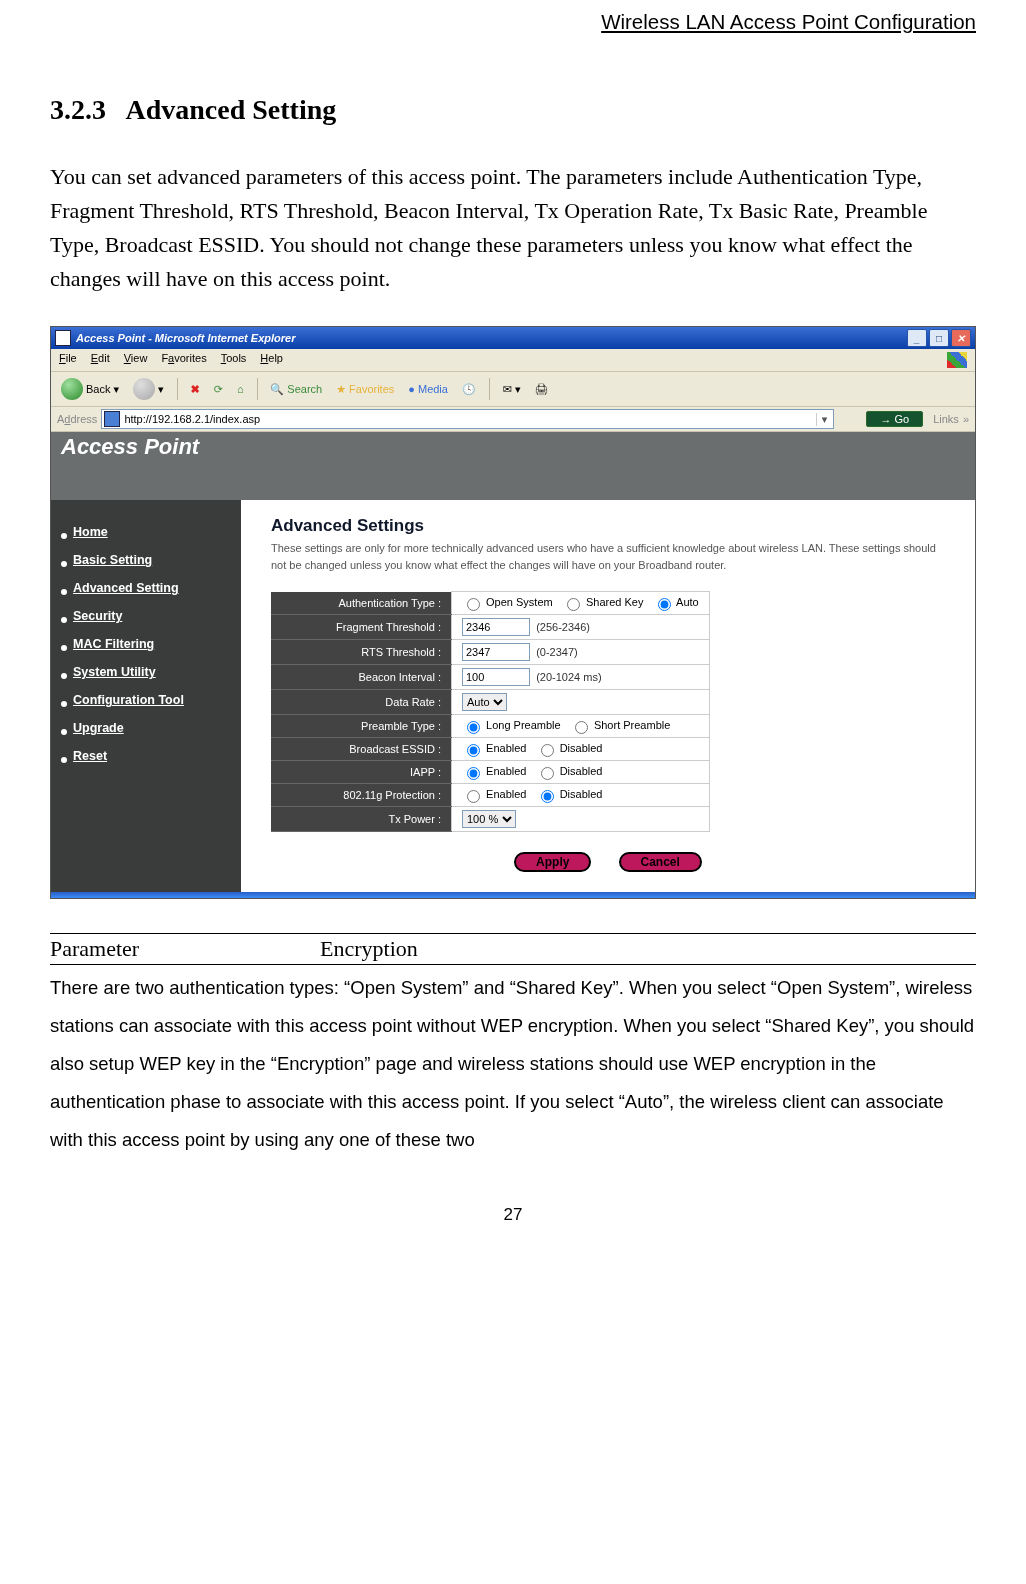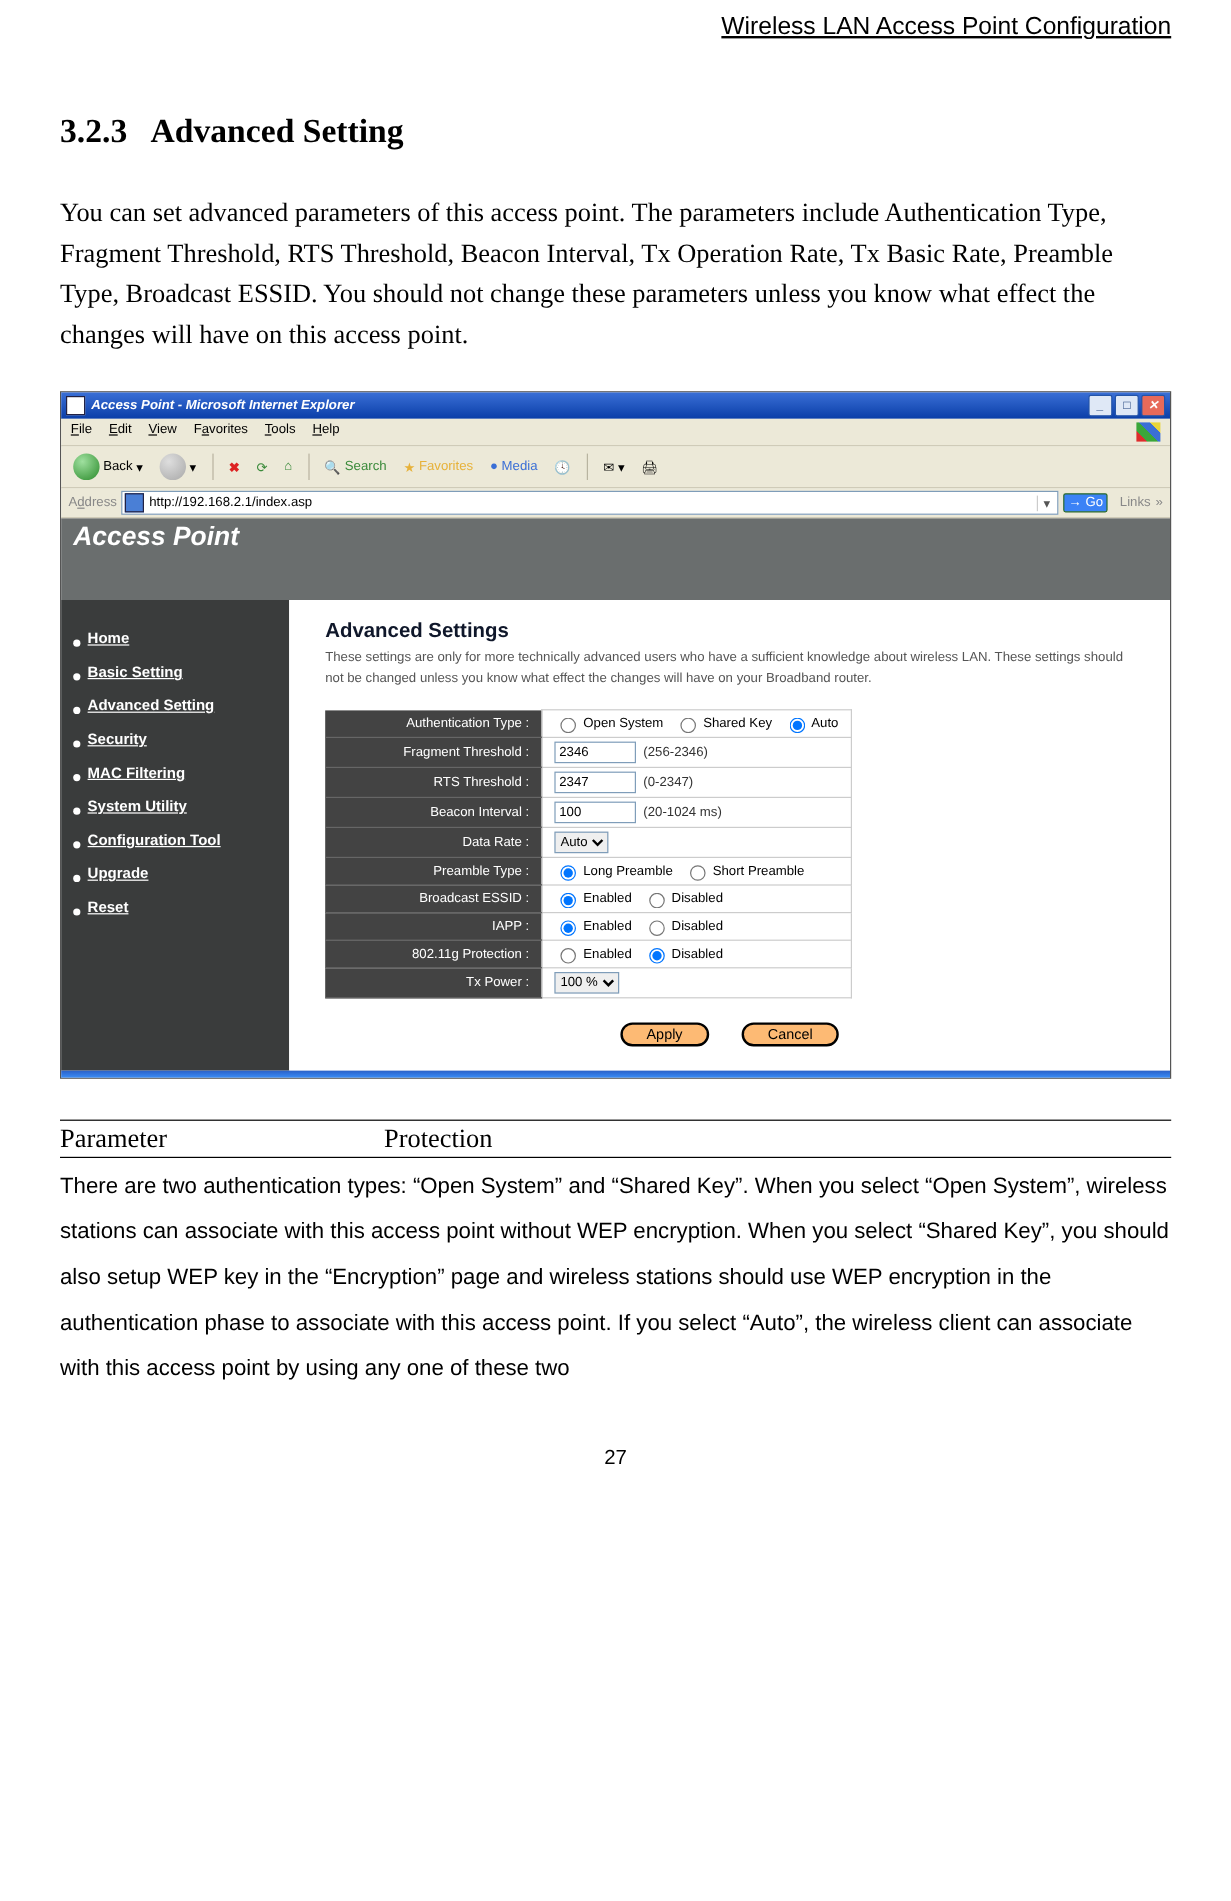--- a/index.html
+++ b/index.html
@@ -100,21 +100,21 @@
     border-bottom:1px solid #c8c4b0;
   }
   .addr-label { color:#888; }
   .addr-input {
     flex:1; display:flex; align-items:center;
     background:#fff; border:1px solid #7f9db9; height:18px;
     padding:0 2px;
   }
   .addr-input .favicon { width:14px;height:14px;background:#4a7fd6;border:1px solid #224;margin-right:4px;}
   .addr-drop { width:14px; text-align:center; color:#555; border-left:1px solid #ccc;}
-  .go-btn { background:#3b82f6;color:#fff;padding:1px 3px;border:1px solid #2a6a2a;border-radius:2px;}
+  .go-btn { background:#14532d;color:#fff;padding:1px 13px;border:1px solid #2a6a2a;border-radius:2px;margin-left:28px;}
   .links-label { color:#888; margin-left:6px; }
 
   .content-area { display:flex; flex-direction:column; }
   .ap-banner {
     background:#6a6e6e;
     color:#fff;
     font-size:22px;
     font-weight:bold;
     font-style:italic;
     padding:2px 10px 40px 10px;
@@ -189,23 +189,23 @@
     height:18px;
   }
   .hint { color:#333; }
   .btnrow { text-align:center; margin:20px 0 10px 0;}
   .pill-btn {
     display:inline-block;
     border:2px solid #000;
     border-radius:12px;
     padding:1px 20px;
     font-family: Arial, sans-serif;
-    font-weight:normal;
+    font-weight:bold;
     font-size:12px;
-    background:#fdba74;
+    background:#be185d;
     margin:0 12px;
     text-align:right;
   }
   .statusbar {
     background:#ece9d8;
     border-top:1px solid #c8c4b0;
     display:flex;
     padding:2px 6px;
     font-size:11px;
   }
@@ -427,21 +427,21 @@
         </div>
       </div>
     </div>
 
     <div class="taskbar"></div>
   </div>
 
   <div class="param-table">
     <div class="param-head">
       <div class="col-p">Parameter</div>
-      <div>Protection</div>
+      <div>Encryption</div>
     </div>
     <div class="param-row">
       <div class="col-d">There are two authentication types: “Open System” and “Shared Key”. When you select “Open System”, wireless stations can associate with this access point without WEP encryption. When you select “Shared Key”, you should also setup WEP key in the “Encryption” page and wireless stations should use WEP encryption in the authentication phase to associate with this access point. If you select “Auto”, the wireless client can associate with this access point by using any one of these two</div>
     </div>
   </div>
 
   <div class="page-number">27</div>
 </div>
 
 </body></html>

